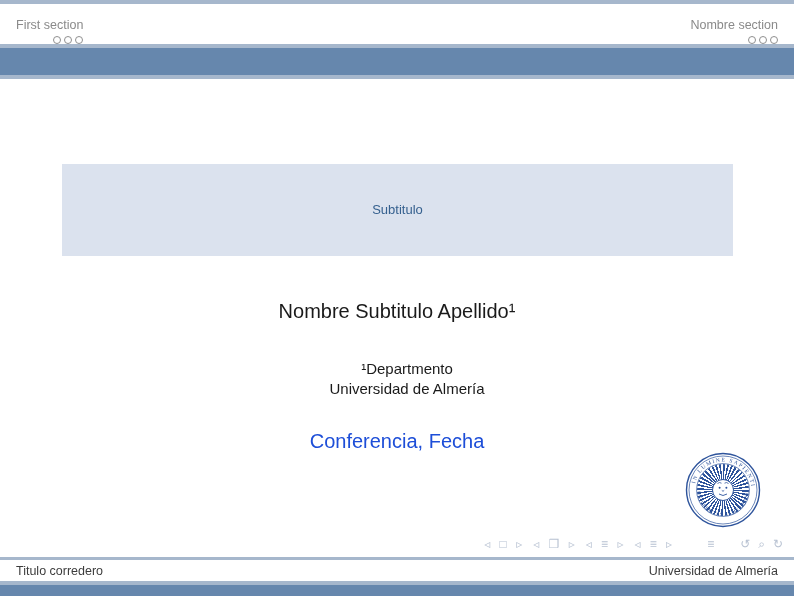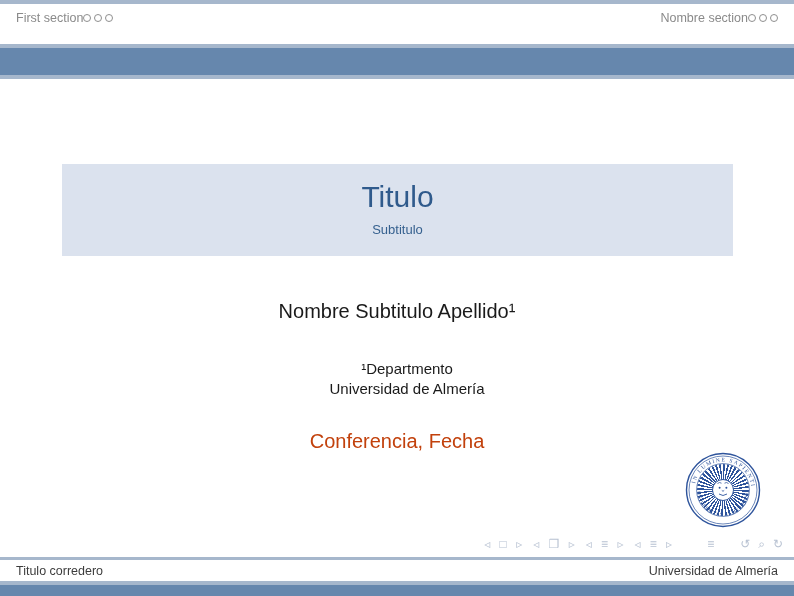--- a/index.html
+++ b/index.html
@@ -7,32 +7,32 @@
          font-family:"Liberation Sans",sans-serif;-webkit-font-smoothing:antialiased;}
   .band{position:absolute;left:0;right:0;}
   .band-light{background:#a6b7cc;}
   .band-dark{background:#6687ad;}
   .strip-top{top:0;height:4px;}
   .b1{top:44px;height:4px;}
   .b2{top:48px;height:27px;}
   .b3{top:75px;height:4px;}
   .header{position:absolute;top:4px;left:0;right:0;height:40px;display:flex;
           justify-content:space-between;padding:7px 16px 0 16px;box-sizing:border-box;}
-  .section{display:flex;flex-direction:row;align-items:flex-start;cursor:pointer;}
+  .section{display:flex;flex-direction:column;align-items:flex-end;cursor:pointer;margin-top:7px;}
   .section-label{font-size:12.5px;color:#8a8a8a;line-height:15px;}
   .dots{display:flex;gap:3px;margin-top:3px;}
   .dot{width:8px;height:8px;border:1.2px solid #8f8f8f;border-radius:50%;box-sizing:border-box;}
   .titlebox{position:absolute;left:62px;top:164px;width:671px;height:92px;background:#dbe2ee;
             display:flex;flex-direction:column;align-items:center;justify-content:center;gap:5px;}
   .title{font-size:30px;color:#2f5a8c;line-height:34px;}
   .subtitle{font-size:13px;color:#36618f;line-height:22px;}
   .author{position:absolute;top:300px;left:0;right:0;text-align:center;font-size:20px;color:#1a1a1a;}
   .institute{position:absolute;top:359px;left:0;right:0;text-align:center;font-size:15px;
              color:#1a1a1a;line-height:20px;padding-left:20px;}
-  .date{position:absolute;top:430px;left:0;right:0;text-align:center;font-size:20px;color:#c2410c;}
+  .date{position:absolute;top:430px;left:0;right:0;text-align:center;font-size:20px;color:#1d4ed8;}
   .logo{position:absolute;left:685px;top:452px;width:76px;height:76px;}
   .pinwheel{position:absolute;left:12px;top:12px;width:52px;height:52px;border-radius:50%;
             background:repeating-conic-gradient(#2e549c 0deg 4.5deg,#ffffff 4.5deg 9deg);}
   .logo svg{position:absolute;left:0;top:0;}
   .nav{position:absolute;top:537px;right:11px;display:flex;align-items:center;gap:8px;
        color:#b8c2d2;font-size:12px;line-height:14px;user-select:none;}
   .nav span{cursor:pointer;}
   .nav .grp{letter-spacing:3px;}
   .nav .appendix{margin-left:24px;}
   .nav .back{margin-left:18px;}
@@ -67,21 +67,20 @@
         <span class="dot"></span>
       </span>
     </div>
   </div>
 
   <div class="band band-light b1"></div>
   <div class="band band-dark b2"></div>
   <div class="band band-light b3"></div>
 
   <div class="titlebox">
-    <div class="title">Titulo</div>
     <div class="subtitle">Subtitulo</div>
   </div>
 
   <div class="author">Nombre Subtitulo Apellido¹</div>
 
   <div class="institute">
     <div>¹Departmento</div>
     <div>Universidad de Almería</div>
   </div>
 

